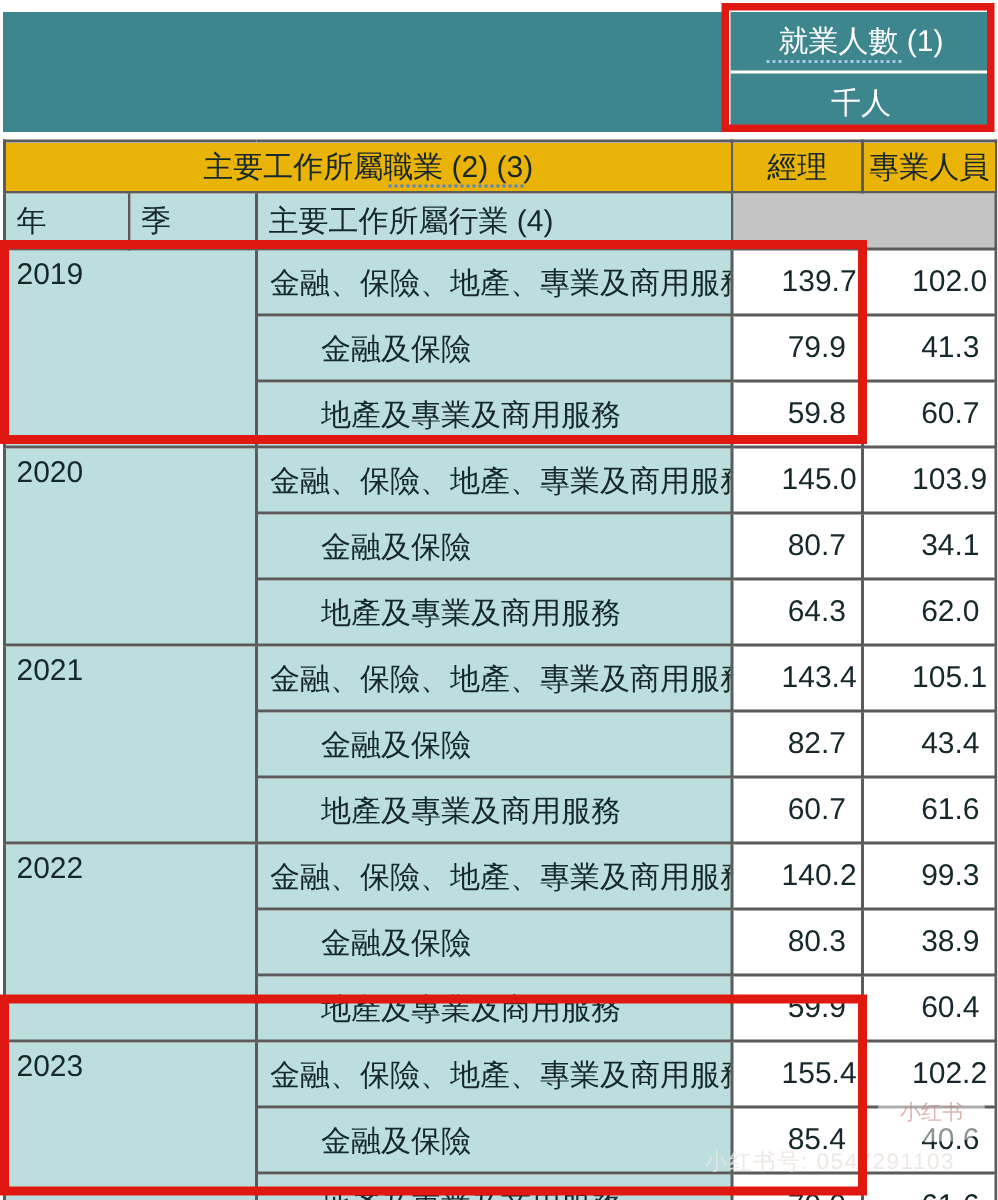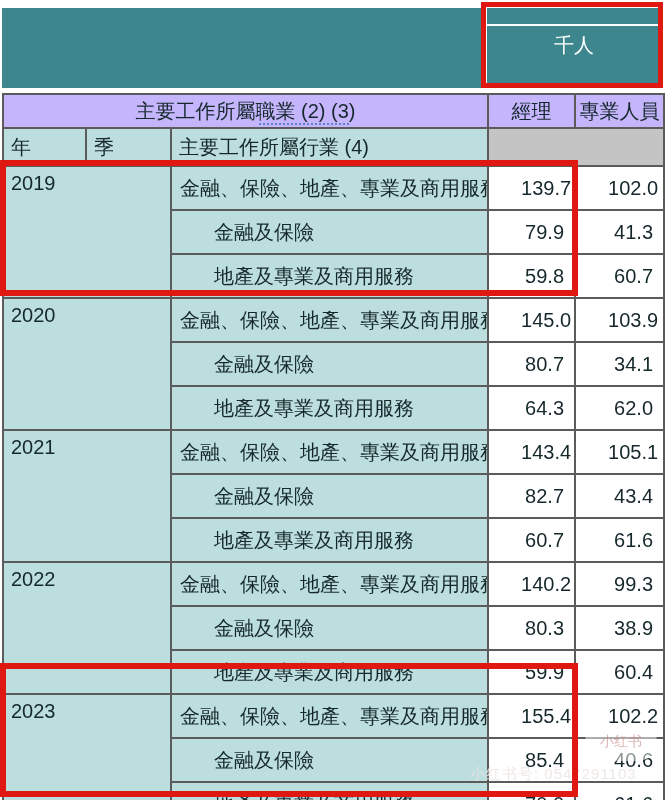--- a/index.html
+++ b/index.html
@@ -11,32 +11,32 @@
   .corner-block{
     position:absolute;left:2px;top:8px;width:483px;height:80px;background:#3E868D;
   }
   .top-right{
     position:absolute;left:487px;top:8px;width:174px;height:80px;background:#3E868D;
   }
   .top-right .cellA,.top-right .cellB{
     position:relative;height:39px;display:flex;align-items:center;justify-content:center;
     color:#ffffff;font-size:20px;
   }
-  .top-right .cellB{border-top:2px solid #ffffff;height:39px;margin-top:16px;}
+  .top-right .cellB{border-top:2px solid #ffffff;height:39px;}
   .dotted-u{position:absolute;border-bottom:2px dotted #a8c8f0;height:0;}
   .dotted-u.dark{border-color:#5b82c6;}
   
   table.main{
     position:absolute;left:2px;top:93px;width:661px;border-collapse:collapse;table-layout:fixed;
   }
   table.main th,table.main td{
     border:2px solid #5b5b5b;font-weight:normal;font-size:20px;color:#16282b;
     overflow:hidden;white-space:nowrap;
   }
-  .hdr{background:#c4b5fd;text-align:center;height:30px;position:relative;}
+  .hdr{background:#eab308;text-align:center;height:30px;position:relative;}
   .hdr2{background:#BCDEDE;text-align:left;height:34px;padding-left:7px;position:relative;}
   .grey-cell{background:#C4C4C4;height:34px;}
   .year-cell{background:#BCDEDE;vertical-align:top;text-align:left;padding:5px 0 0 7px;}
   .ind{background:#BCDEDE;text-align:left;padding-left:8px;height:40px;}
   .ind.sub{padding-left:42px;}
   .val{background:#ffffff;text-align:right;padding-right:10px;height:40px;color:#111111;padding-left:32px;}
   
   .red-box{position:absolute;border:6px solid #E01812;background:transparent;pointer-events:none;z-index:5;}
   .red-box.thin{border-width:5px;}
   
@@ -51,20 +51,24 @@
   }
 </style>
 </head>
 <body>
 
 <div class="stage">
 
   <div class="corner-block"></div>
 
   <div class="top-right">
+    <div class="cellA">
+      <span>就業人數 (1)</span>
+      <span class="dotted-u" style="left:24px;width:90px;bottom:5px;"></span>
+    </div>
     <div class="cellB">
       <span>千人</span>
     </div>
   </div>
 
   <table class="main">
     <colgroup>
       <col style="width:83px">
         <col style="width:85px">
         <col style="width:317px">

